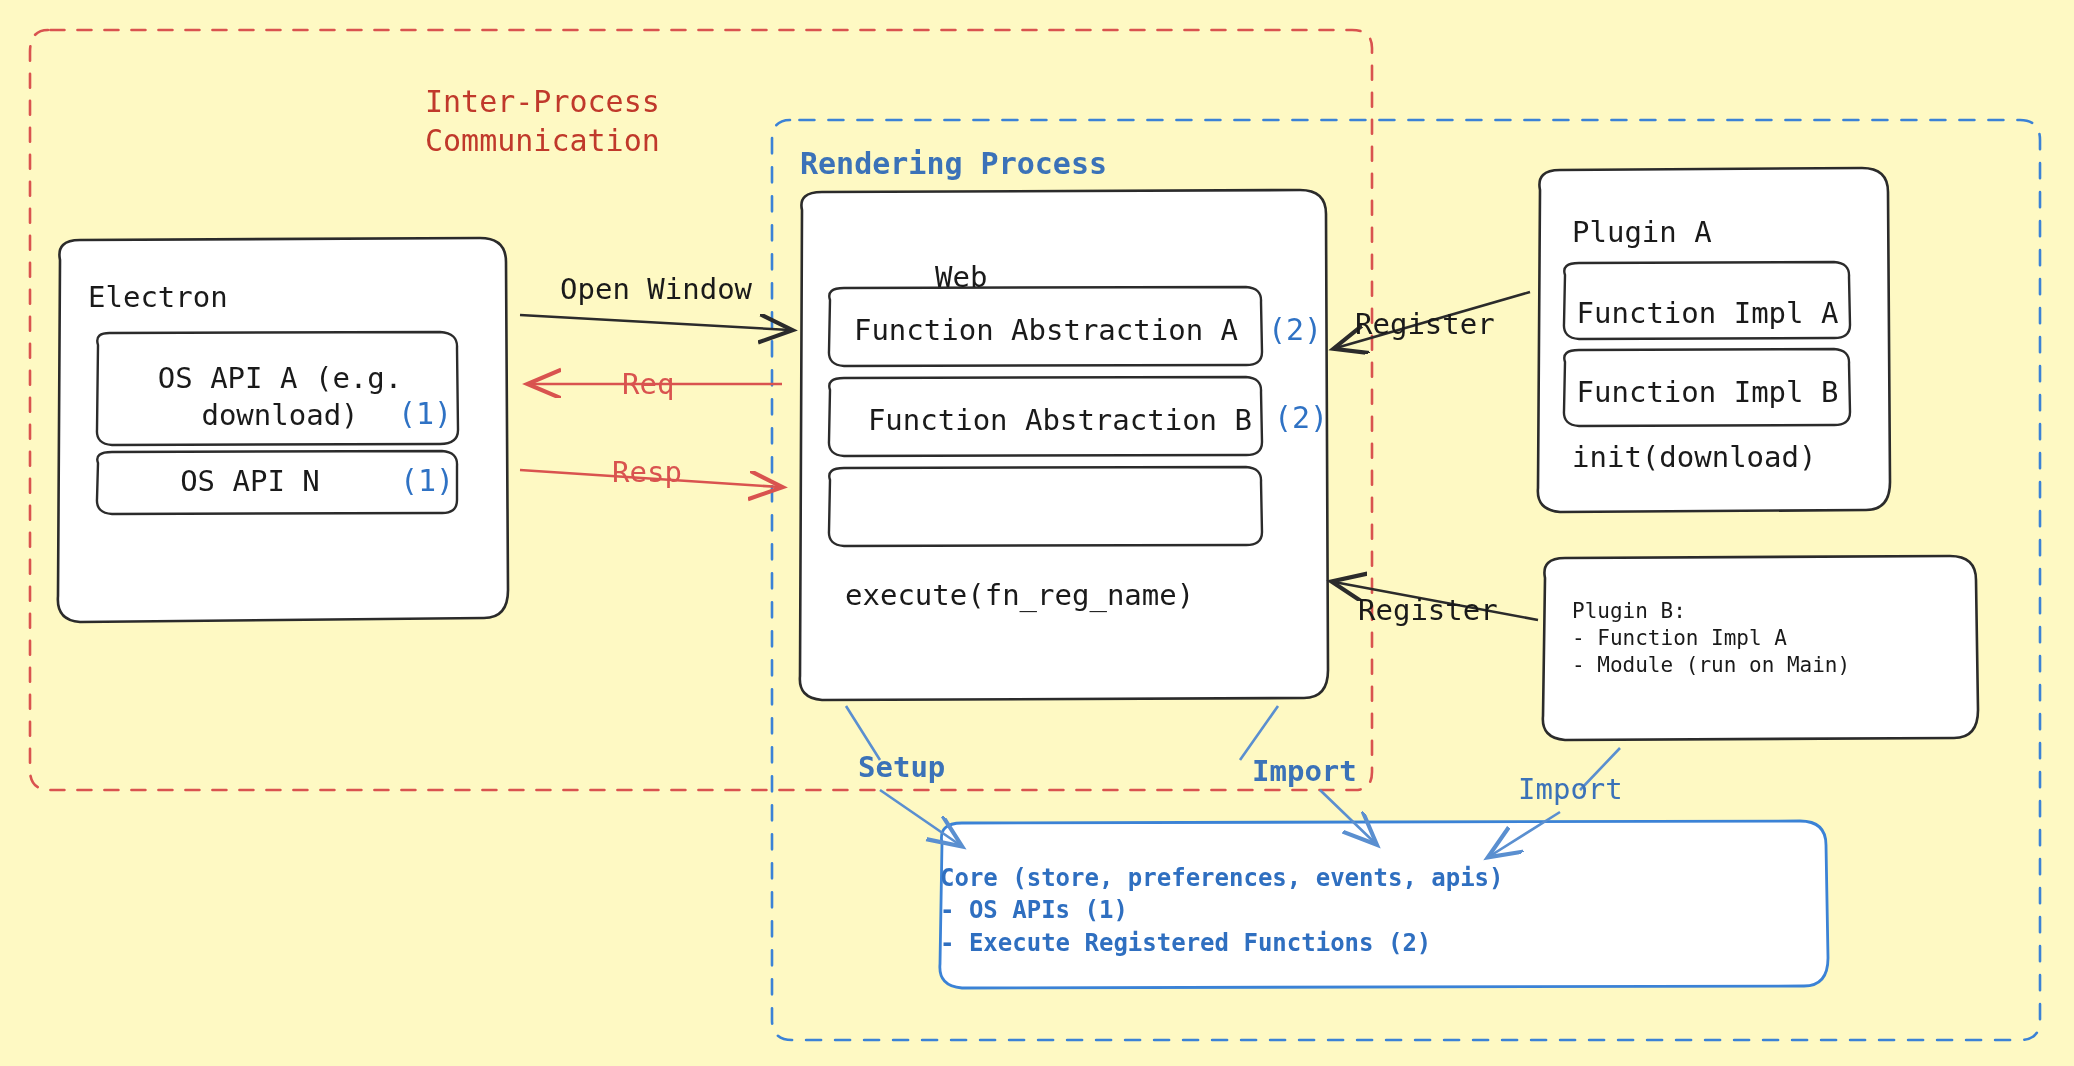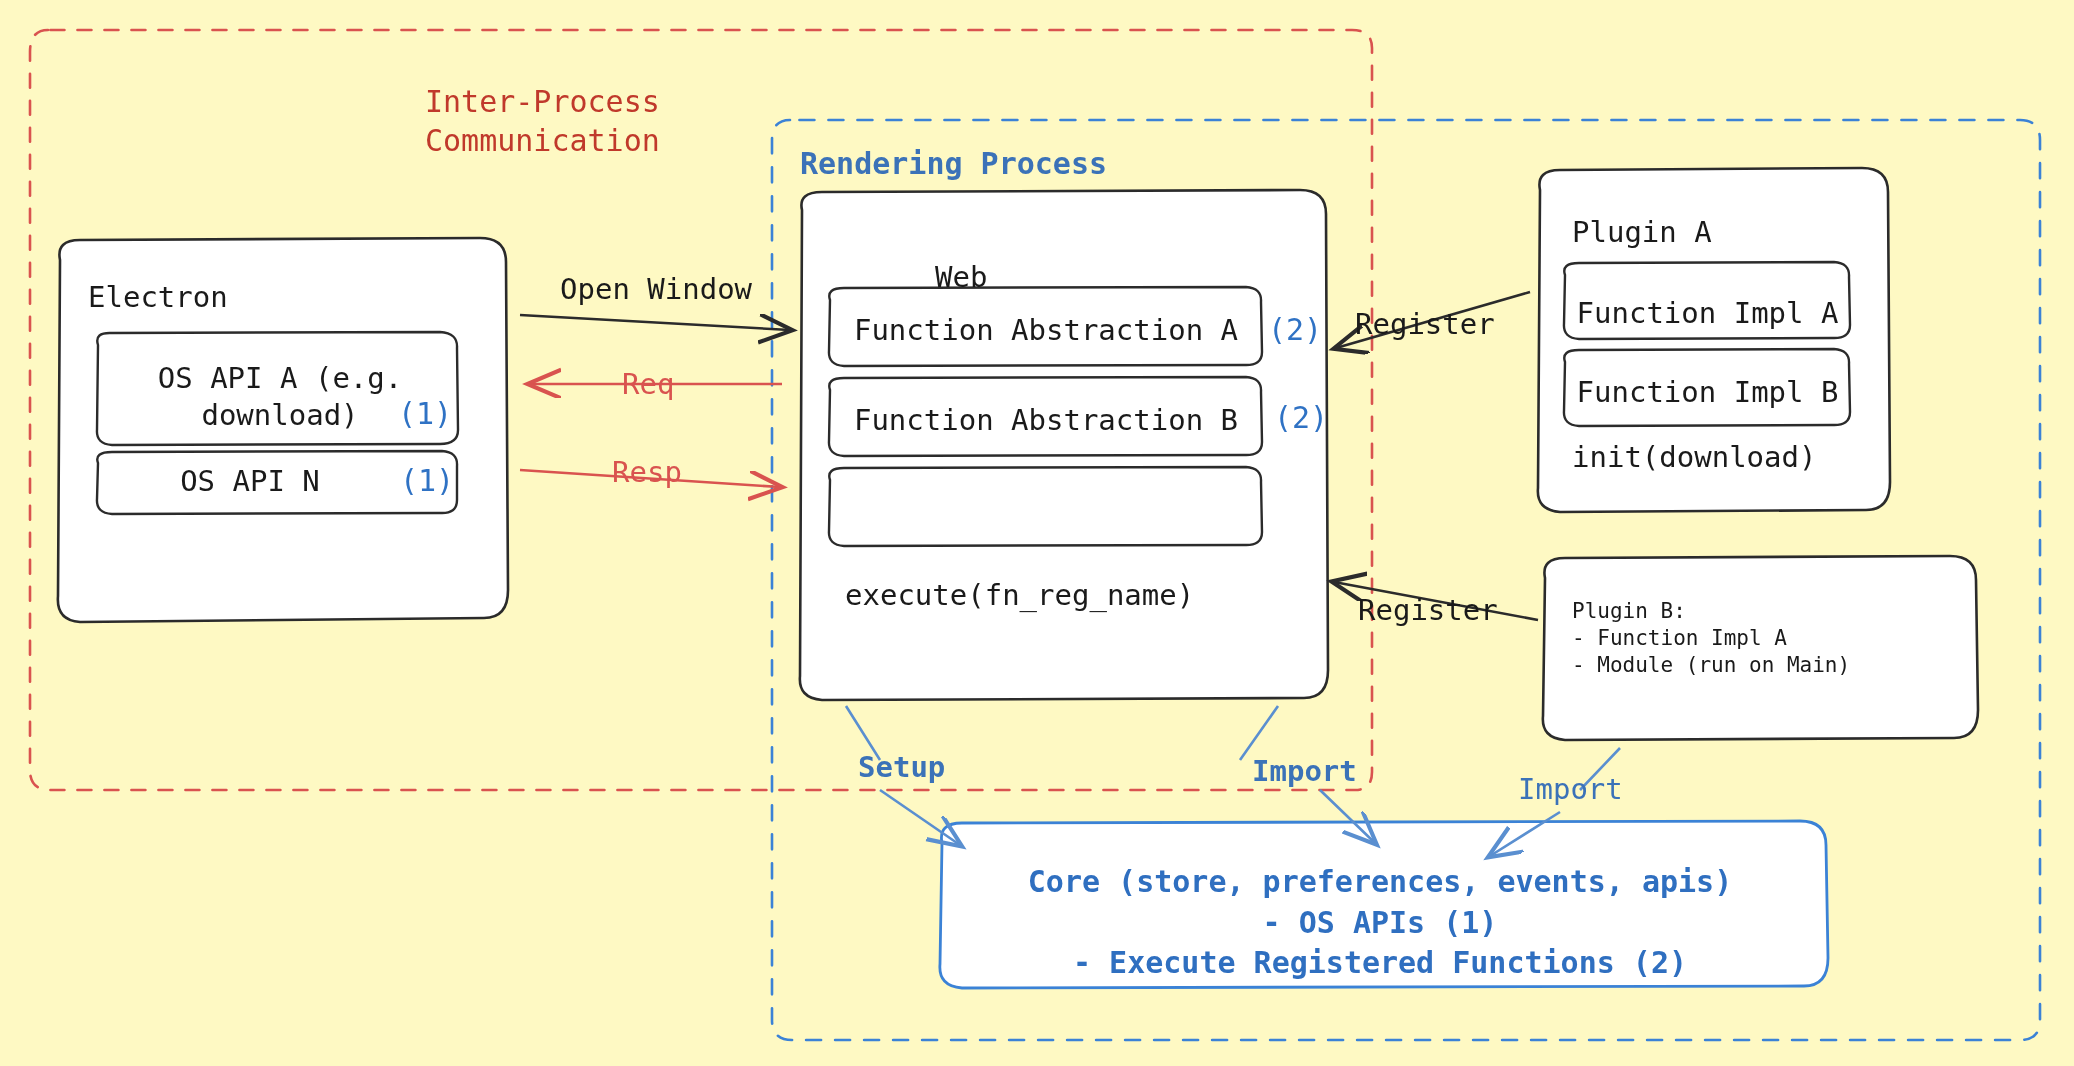--- a/index.html
+++ b/index.html
@@ -92,23 +92,23 @@
   .edge-black { color: #1a1a1a; }
   .edge-red { color: #d9534f; }
   .edge-blue { color: #3b72b8; font-weight: bold; }
   .edge-blue-plain { color: #3b72b8; }
 
   
   .core-text {
     position: absolute;
     left: 940px; top: 862px;
     width: 880px;
-    text-align: center;
+    text-align: left;
     color: #2f6fc0;
-    font-size: 30px;
+    font-size: 24px;
     font-weight: bold;
     line-height: 1.35;
     white-space: pre;
   }
 </style>
 </head>
 <body>
 
 <div id="canvas">
 
@@ -207,21 +207,21 @@
   <div class="box-label electron-title">Electron</div>
   <div class="inner-text" style="left:120px; top:360px; width:320px;">OS API A (e.g.
 download)</div>
   <div class="marker" style="left:398px; top:396px;">(1)</div>
   <div class="inner-text" style="left:110px; top:463px; width:280px;">OS API N</div>
   <div class="marker" style="left:400px; top:463px;">(1)</div>
 
   <div class="box-label web-title">Web</div>
   <div class="inner-text" style="left:840px; top:312px; width:412px;">Function Abstraction A</div>
   <div class="marker" style="left:1268px; top:312px;">(2)</div>
-  <div class="inner-text" style="left:840px; top:402px; width:412px;">Function Abstraction B</div>
+  <div class="inner-text" style="left:840px; top:402px; width:412px;text-align:right;">Function Abstraction B</div>
   <div class="marker" style="left:1274px; top:400px;">(2)</div>
   <div class="box-label exec-fn">execute(fn_reg_name)</div>
 
   <div class="box-label plugin-a-title">Plugin A</div>
   <div class="inner-text" style="left:1570px; top:287px; width:275px;margin-top:8px;">Function Impl A</div>
   <div class="inner-text" style="left:1570px; top:374px; width:275px;">Function Impl B</div>
   <div class="box-label init-reg">init(download)</div>
 
   <div class="plugin-b-lines">Plugin B:
 - Function Impl A

